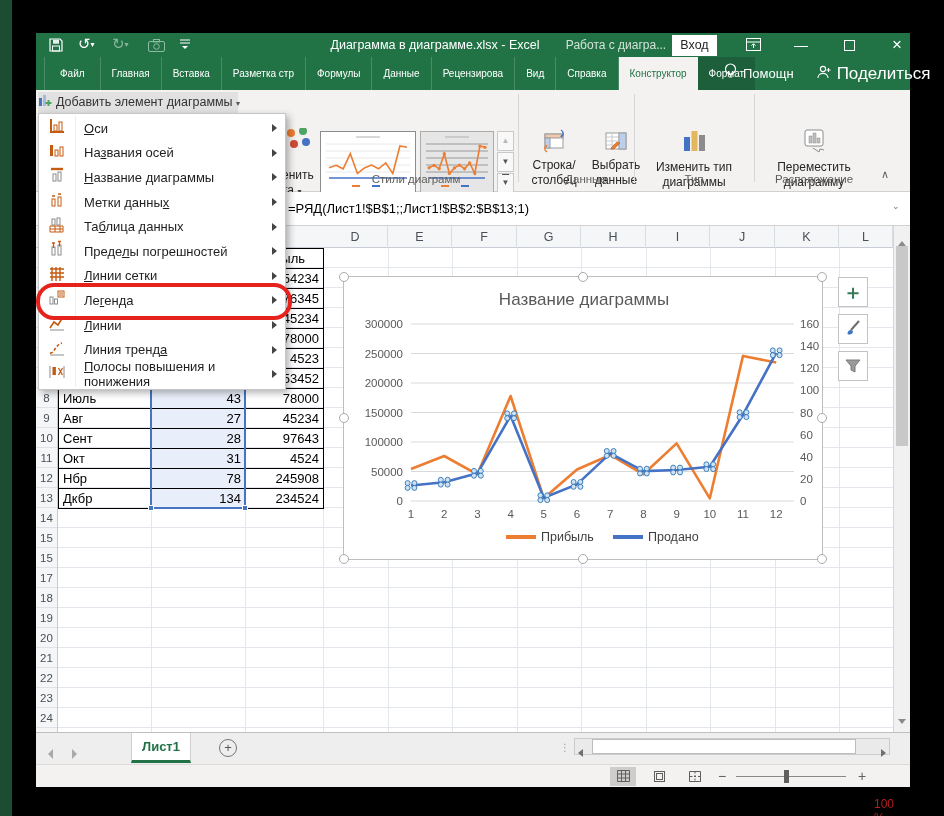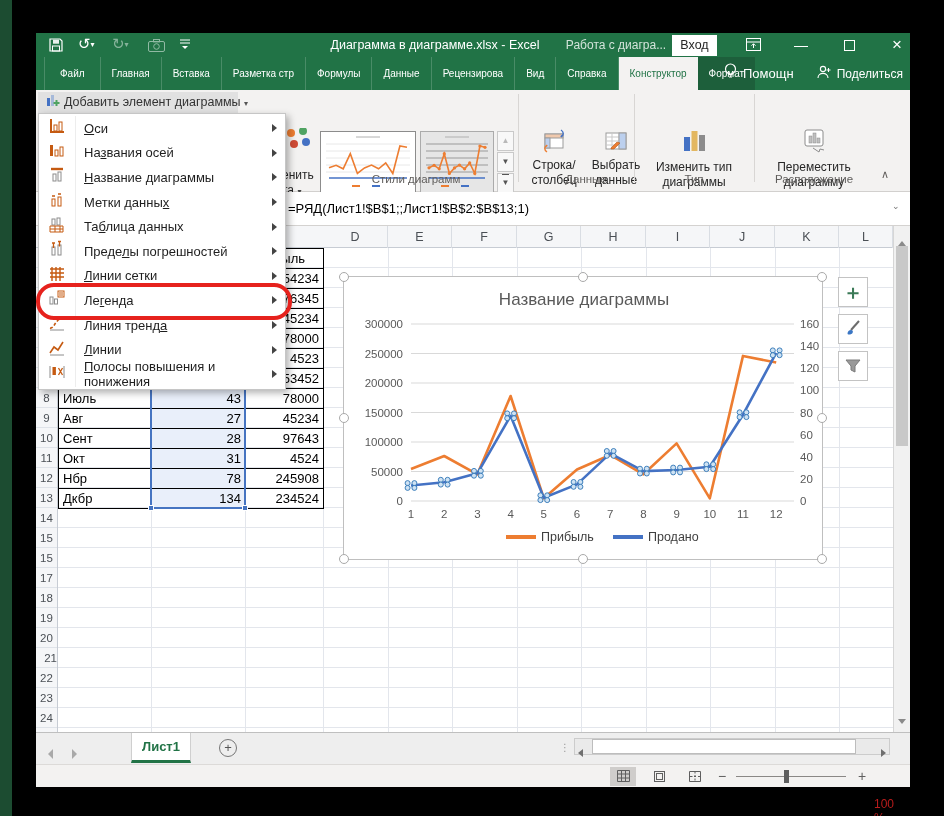--- a/index.html
+++ b/index.html
@@ -35,21 +35,21 @@
   .dcell.l{padding-left:4px;text-align:left;}
   .dcell.r{padding-right:4px;text-align:right;}
   .dcell.selcol{background:#e9effa;}
   .selbox{position:absolute;left:114px;top:19px;width:96px;height:242px;border:2px solid #4674c1;pointer-events:none;}
   .selhandle{position:absolute;width:6px;height:6px;background:#4674c1;border:1px solid #fff;}
   
   .chart{position:absolute;left:307px;top:28px;width:480px;height:284px;background:#fff;border:1px solid #bfbfbf;}
   .chandle{position:absolute;width:10px;height:10px;border-radius:50%;background:#fff;border:1px solid #a9a9a9;}
   .sidebtn{position:absolute;width:30px;height:30px;background:#fff;border:1px solid #c3c3c3;text-align:center;}
   
-  .menubtn{position:absolute;left:38px;top:92px;width:200px;height:21px;background:#e1e1e1;font-size:12.5px;color:#333;line-height:21px;white-space:nowrap;padding-left:8px;}
+  .menubtn{position:absolute;left:38px;top:92px;width:200px;height:21px;background:#e1e1e1;font-size:12.5px;color:#333;line-height:21px;white-space:nowrap;padding-left:0;}
   .menu{position:absolute;left:38px;top:113px;width:248px;background:#fff;border:1px solid #c6c6c6;box-shadow:3px 3px 7px rgba(0,0,0,.3);padding:2px 0;}
   .menu-item{height:24.6px;display:flex;align-items:center;position:relative;}
   .menu-item .ic{width:36px;text-align:center;flex:0 0 36px;}
   .menu-item .lbl{font-size:13px;color:#1e1e1e;border-left:1px solid #ededed;padding-left:8px;height:100%;display:flex;align-items:center;flex:1;}
   .menu-item .lbl u{text-decoration:underline;}
   .sub-arrow{width:0;height:0;border-top:4px solid transparent;border-bottom:4px solid transparent;border-left:5px solid #444;margin-right:8px;}
   .annotation{position:absolute;left:36px;top:283px;width:256px;height:37px;border:4px solid #e6221d;border-radius:18px;pointer-events:none;z-index:60;}
   
   .sheettabs{position:absolute;left:0;top:699px;width:874px;height:32px;background:#eeeeee;border-top:1px solid #bfbfbf;}
   .statusbar{position:absolute;left:0;top:731px;width:874px;height:23px;background:#f3f2f1;border-top:1px solid #dcdad8;}
@@ -125,21 +125,21 @@
           </svg>
       </span>
       <span style="font-size:13px;margin-right:22px;">Помощн</span>
       <span style="margin-right:5px;">
         <svg width="16" height="16" viewBox="0 0 16 16">
             <circle cx="7" cy="5" r="2.6" fill="none" stroke="#fff" stroke-width="1.1"></circle>
             <path d="M2 14c0-3 2.2-4.6 5-4.6S12 11 12 14" fill="none" stroke="#fff" stroke-width="1.1"></path>
             <path d="M12.5 4v4M10.5 6h4" stroke="#fff" stroke-width="1.1"></path>
           </svg>
       </span>
-      <span style="font-size:12px;">Поделиться</span>
+      <span style="font-size:17px;">Поделиться</span>
     </div>
 
     <div class="ribbon">
 
       <div class="abs" style="left:248px;top:38px;">
         <svg width="36" height="22" viewBox="0 0 36 22">
             <circle cx="7" cy="5" r="4" fill="#ED7D31"></circle>
             <circle cx="19" cy="3" r="4" fill="#4FA362"></circle>
             <circle cx="10" cy="16" r="4" fill="#CF4B36"></circle>
             <circle cx="22" cy="14" r="4" fill="#4472C4"></circle>
@@ -285,21 +285,21 @@
           <div class="rown" style="top: 200px;">11</div>
           <div class="rown" style="top: 220px;">12</div>
           <div class="rown" style="top: 240px;">13</div>
           <div class="rown" style="top: 260px;">14</div>
           <div class="rown" style="top: 280px;">15</div>
           <div class="rown" style="top: 300px;">15</div>
           <div class="rown" style="top: 320px;">17</div>
           <div class="rown" style="top: 340px;">18</div>
           <div class="rown" style="top: 360px;">19</div>
           <div class="rown" style="top: 380px;">20</div>
-          <div class="rown" style="top: 400px; text-align: right;">21</div>
+          <div class="rown" style="top: 400px;">21</div>
           <div class="rown" style="top: 420px;">22</div>
           <div class="rown" style="top: 440px;">23</div>
           <div class="rown" style="top: 460px;">24</div>
         </div>
       <div class="dtable" id="dtable">
           <div class="dcell l"></div>
           <div class="dcell r selcol"></div>
           <div class="dcell l">Прибыль</div>
           <div class="dcell l"></div>
           <div class="dcell r selcol"></div>
@@ -602,35 +602,35 @@
             <rect x="10" y="2" width="6" height="6" fill="none" stroke="#C55A11"></rect>
             <path d="M11 4h4M11 6h4" stroke="#C55A11"></path>
           </svg></span>
         <span class="lbl">
           <span>Ле<u>г</u>енда</span>
         </span>
         <span class="sub-arrow"></span>
       </div>
       <div class="menu-item">
         <span class="ic"><svg width="18" height="18" viewBox="0 0 18 18">
+            <path d="M2 14l4-6 4 3 5-8" fill="none" stroke="#C55A11" stroke-width="1.6"></path>
+            <path d="M2 16h14" stroke="#8c8c8c"></path>
+          </svg></span>
+        <span class="lbl">
+          <span><u>Л</u>инии</span>
+        </span>
+        <span class="sub-arrow"></span>
+      </div>
+      <div class="menu-item">
+        <span class="ic"><svg width="18" height="18" viewBox="0 0 18 18">
             <path d="M2 14c4 1 5-8 12-10" fill="none" stroke="#C55A11" stroke-width="1.6" stroke-dasharray="3 2"></path>
             <path d="M2 16h14" stroke="#8c8c8c"></path>
           </svg></span>
         <span class="lbl">
           <span>Линия тренд<u>а</u></span>
-        </span>
-        <span class="sub-arrow"></span>
-      </div>
-      <div class="menu-item">
-        <span class="ic"><svg width="18" height="18" viewBox="0 0 18 18">
-            <path d="M2 14l4-6 4 3 5-8" fill="none" stroke="#C55A11" stroke-width="1.6"></path>
-            <path d="M2 16h14" stroke="#8c8c8c"></path>
-          </svg></span>
-        <span class="lbl">
-          <span><u>Л</u>инии</span>
         </span>
         <span class="sub-arrow"></span>
       </div>
       <div class="menu-item">
         <span class="ic"><svg width="18" height="18" viewBox="0 0 18 18">
             <path d="M2 3v12M16 3v12" stroke="#8c8c8c"></path>
             <rect x="4.5" y="4" width="3.4" height="8" fill="#C55A11"></rect>
             <path d="M10.5 5l4 7M14.5 5l-4 7" stroke="#C55A11" stroke-width="1.3"></path>
           </svg></span>
         <span class="lbl">

